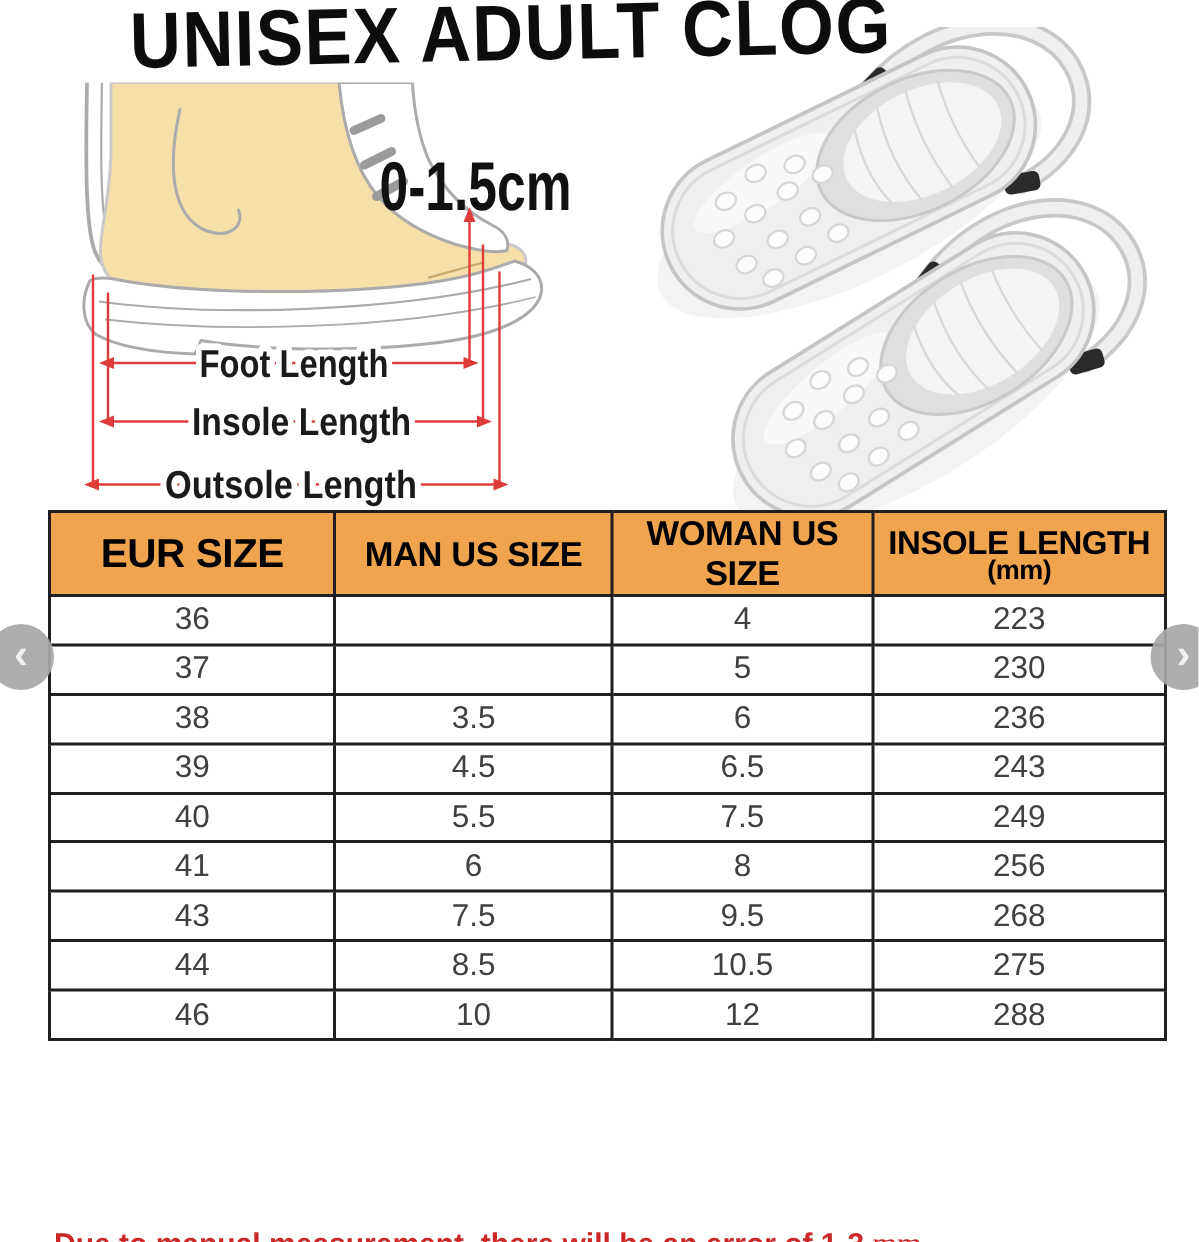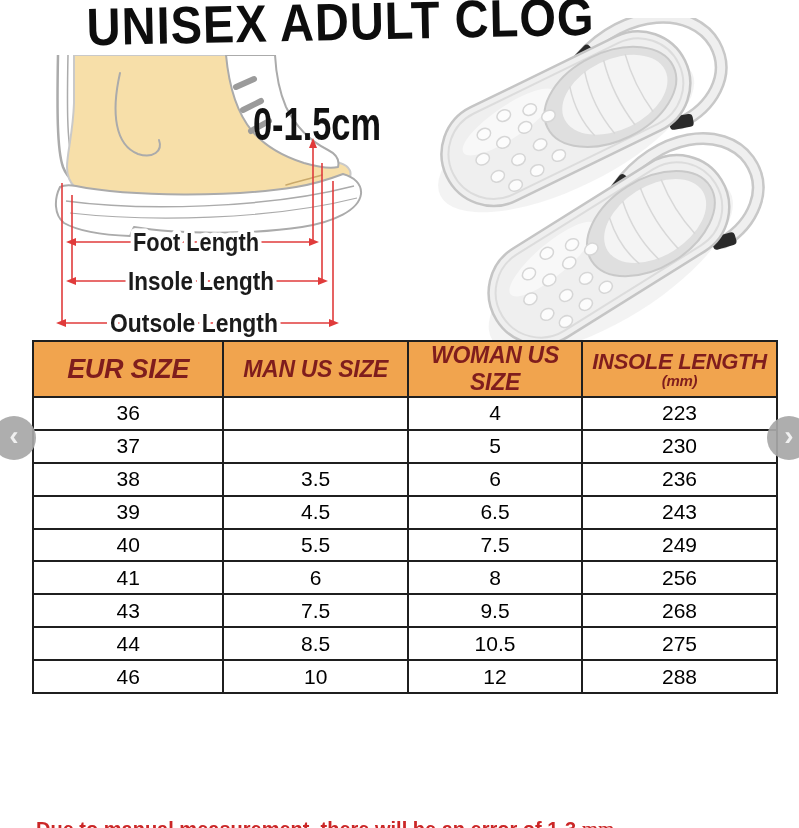--- a/index.html
+++ b/index.html
@@ -17,27 +17,27 @@
   .meas-label{
     font-family:"Liberation Sans",sans-serif;font-weight:bold;fill:#1b1b1b;
     paint-order:stroke;stroke:#ffffff;stroke-width:9px;stroke-linejoin:round;
   }
   table.size-chart{
     position:absolute;left:32px;top:340px;width:746px;z-index:3;
     border-collapse:collapse;table-layout:fixed;background:#fff;
   }
   .size-chart th,.size-chart td{border:2px solid #1f1f1f;text-align:center;padding:0;}
   .size-chart thead th{
-    background:#F1A44E;height:52px;font-weight:bold;color:#7f1d1d;letter-spacing:-0.3px;font-style:italic;
+    background:#F1A44E;height:52px;font-weight:bold;color:#000000;letter-spacing:-0.3px;
   }
   th.h-eur{font-size:27px;}
   th.h-man,th.h-woman{font-size:23px;}
   th.h-insole .main{display:block;font-size:22px;line-height:22px;}
-  th.h-insole .sub{display:block;font-size:15px;line-height:15px;font-weight:bold;}
-  .size-chart tbody td{height:30.9px;font-size:21px;color:#000000;}
+  th.h-insole .sub{display:block;font-size:18px;line-height:15px;font-weight:bold;}
+  .size-chart tbody td{height:30.9px;font-size:21px;color:#404040;}
   .note{
     position:absolute;left:36px;top:797px;z-index:3;
     font-size:20px;font-weight:bold;color:#CB2727;white-space:nowrap;
   }
   .note .unit{font-family:"Liberation Serif",serif;font-weight:normal;font-size:21px;}
   .nav{
     position:absolute;width:44px;height:44px;border-radius:50%;
     background:#A8A8A8;opacity:0.92;z-index:6;
     display:flex;align-items:center;justify-content:center;cursor:pointer;
   }

